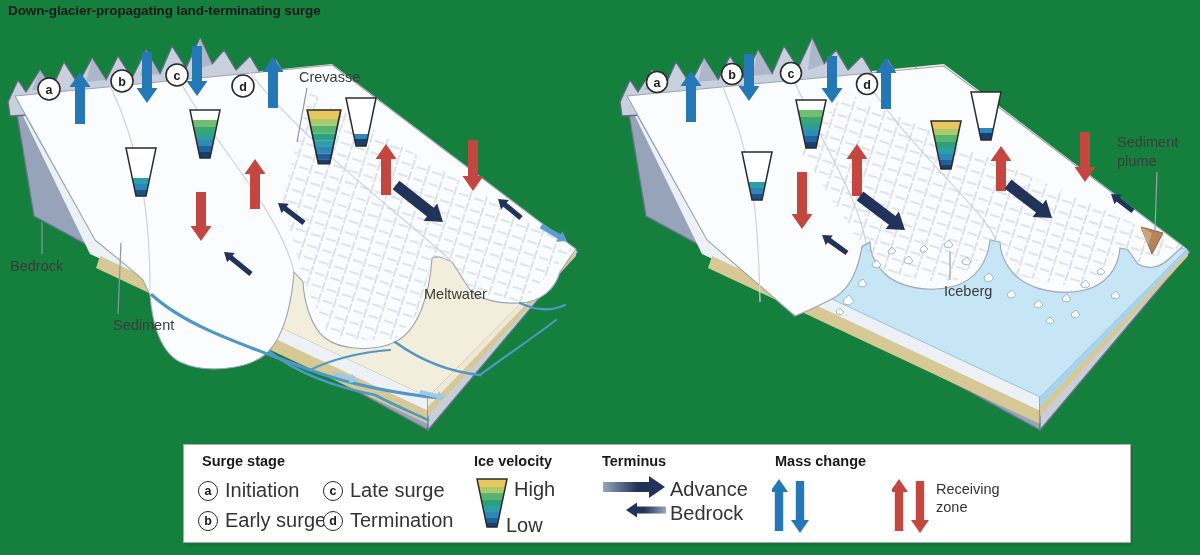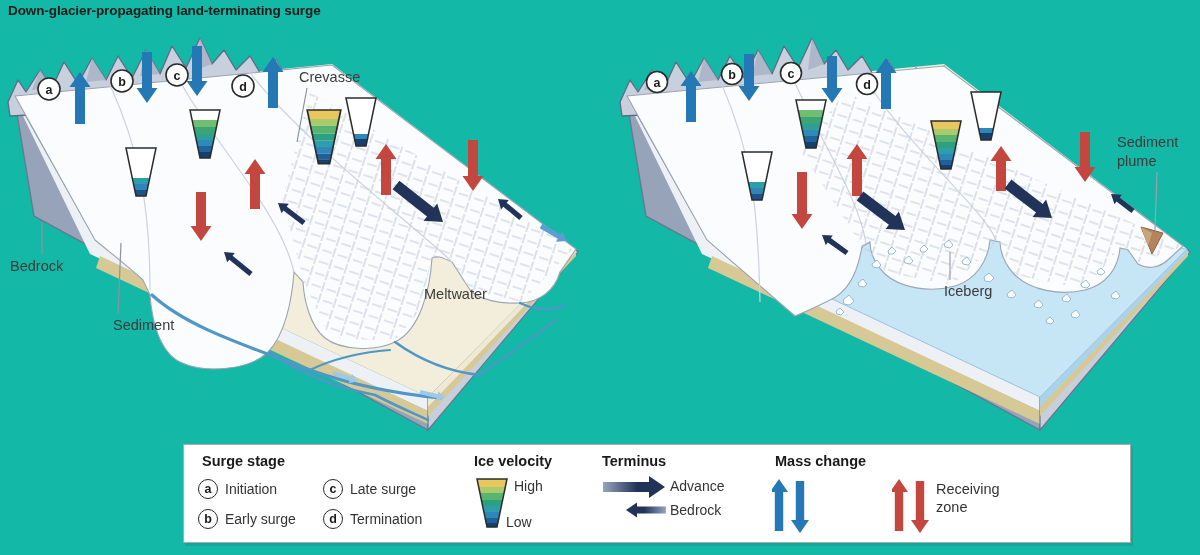--- a/index.html
+++ b/index.html
@@ -1,29 +1,29 @@
 <!DOCTYPE html>
 <html><head>
 <meta charset="utf-8">
 <style>
   html,body{margin:0;padding:0;background:#fff;width:1200px;height:555px;overflow:hidden;
     font-family:"Liberation Sans", sans-serif;}
-  .canvas{position:relative;width:1200px;height:555px;background:#14b8a6;}
+  .canvas{position:relative;width:1200px;height:555px;background:#15803d;}
   .panel-title{position:absolute;top:3px;font-size:13.5px;font-weight:bold;color:#1a1a1a;letter-spacing:-0.1px;}
   #title-left{left:8px;}
   #title-right{left:617px;}
   svg text{font-family:"Liberation Sans", sans-serif;}
   .diag-label{font-size:14.5px;fill:#3b3b3b;}
   .stage-letter{font-size:12.5px;font-weight:bold;fill:#1a1a1a;text-anchor:middle;}
   
   .legend{position:absolute;left:183px;top:444px;width:948px;height:99px;background:#fff;
     border:1.5px solid #a9a9a9;box-shadow:2px 3px 0 rgba(0,0,0,0.08);box-sizing:border-box;}
   .lg-h{position:absolute;font-size:14.5px;font-weight:bold;color:#1a1a1a;white-space:nowrap;}
   .lg-item{position:absolute;display:flex;align-items:center;gap:7px;}
-  .lg-t{font-size:14px;color:#333;white-space:nowrap;}
+  .lg-t{font-size:20px;color:#333;white-space:nowrap;}
   .lg-t2{font-size:14.5px;color:#333;line-height:1.22;}
   .stage-circle{display:inline-flex;width:20px;height:20px;border:1.6px solid #2b2b2b;border-radius:50%;
     align-items:center;justify-content:center;font-size:12.5px;font-weight:bold;color:#1a1a1a;box-sizing:border-box;background:#fff;}
   .abs{position:absolute;}
 </style>
 </head>
 <body>
 
 <div class="canvas">
 

